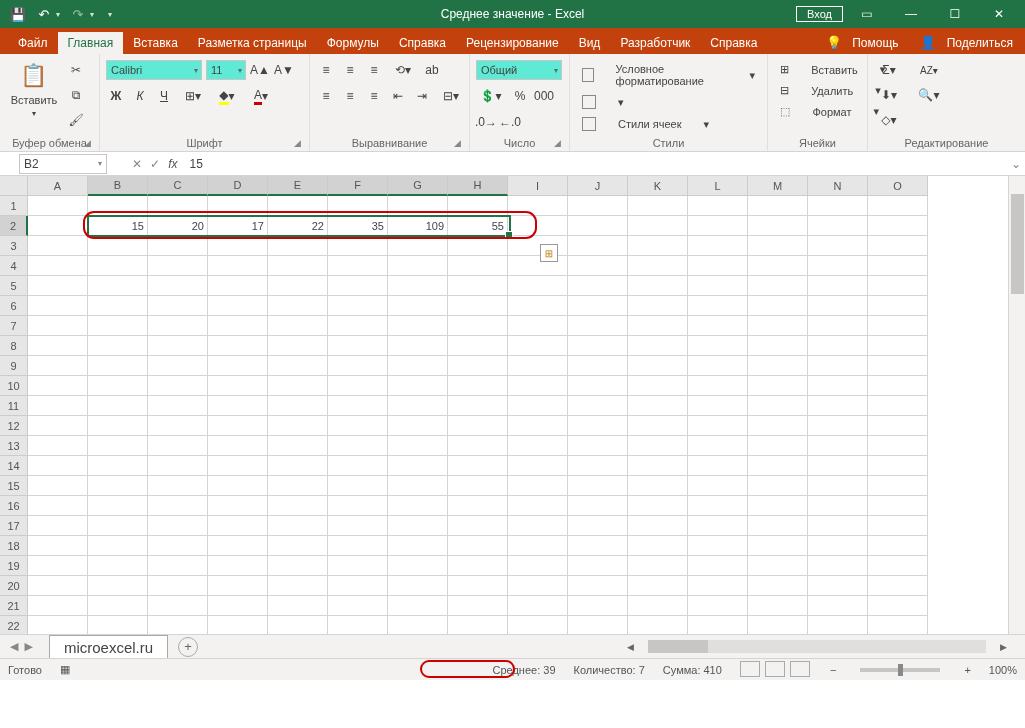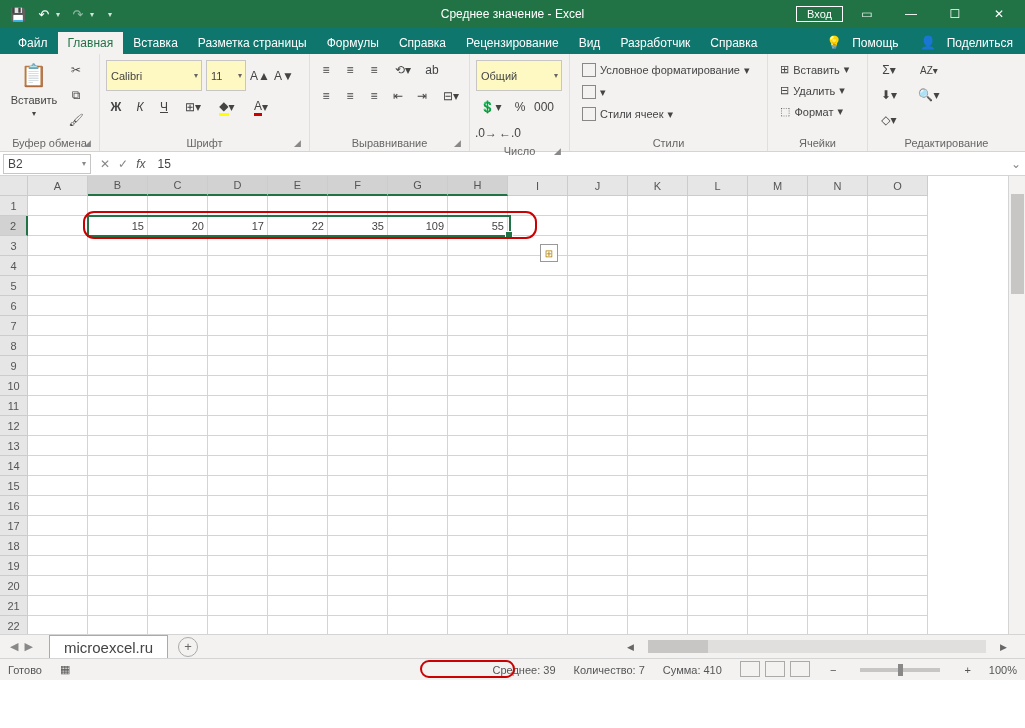--- a/index.html
+++ b/index.html
@@ -9,47 +9,47 @@
 .titlebar { height: 28px; background: #217346; display: flex; align-items: center; color: #fff; position: relative; }
 .qat { display: flex; align-items: center; gap: 10px; padding-left: 10px; }
 .qat .ico { width: 16px; height: 16px; display: inline-flex; align-items: center; justify-content: center; font-size: 13px; color: #fff; }
 .qat .chev { font-size: 8px; opacity: .8; margin-left: -6px; }
 .title { position: absolute; left: 50%; transform: translateX(-50%); font-size: 12px; }
 .tright { margin-left: auto; display: flex; align-items: center; gap: 4px; padding-right: 6px; }
 .login-box { border: 1px solid #fff; padding: 1px 10px; font-size: 11px; }
 .winbtn { width: 40px; height: 28px; display: inline-flex; align-items: center; justify-content: center; font-size: 12px; }
 
 
-.tabs { height: 26px; background: #0f766e; display: flex; align-items: flex-end; padding-left: 8px; gap: 0; color: #fff; font-size: 12px; }
+.tabs { height: 26px; background: #c2410c; display: flex; align-items: flex-end; padding-left: 8px; gap: 0; color: #fff; font-size: 12px; }
 .tab { padding: 4px 10px; cursor: default; }
 .tab.active { background: #f3f2f1; color: #217346; }
 .tabs-right { margin-left: auto; display: flex; align-items: center; gap: 10px; padding-right: 12px; padding-bottom: 4px; }
 .tabs-right .ico { font-size: 13px; }
 
 
 .ribbon { height: 98px; background: #f3f2f1; border-bottom: 1px solid #d4d4d4; display: flex; }
 .group { border-right: 1px solid #e1dfdd; padding: 4px 6px 2px 6px; display: flex; flex-direction: column; }
 .group-content { flex: 1; display: flex; align-items: flex-start; gap: 4px; }
 .group-label { text-align: center; font-size: 11px; color: #666; padding-top: 2px; position: relative; }
 .dlaunch { position: absolute; right: 2px; bottom: 1px; font-size: 9px; color: #888; }
 .vbtn { display: flex; flex-direction: column; align-items: center; width: 56px; }
 .vbtn .big { font-size: 22px; height: 36px; display: flex; align-items: center; justify-content: center; }
 .vbtn .lbl { font-size: 11px; line-height: 1.1; text-align: center; }
 .col { display: flex; flex-direction: column; gap: 5px; padding-top: 2px; }
 .row { display: flex; align-items: center; gap: 4px; }
 .smbtn { width: 20px; height: 20px; display: inline-flex; align-items: center; justify-content: center; font-size: 12px; border: 1px solid transparent; }
 .smbtn.dd { width: 30px; }
-.combo { height: 31px; border: 1px solid #c8c6c4; background: #fef9c3; display: inline-flex; align-items: center; padding: 0 4px; font-size: 11px; position: relative; }
+.combo { height: 20px; border: 1px solid #c8c6c4; background: #5eead4; display: inline-flex; align-items: center; padding: 0 4px; font-size: 11px; position: relative; }
 .combo .arr { position: absolute; right: 3px; font-size: 8px; color: #666; }
-.styles-btn { padding: 3px 6px; display: flex; align-items: center; gap: 4px; font-size: 11px; justify-content: space-between; }
+.styles-btn { padding: 3px 6px; display: flex; align-items: center; gap: 22px; font-size: 11px; justify-content: space-between; }
 .styles-btn .sq { width: 14px; height: 14px; border: 1px solid #888; display: inline-block; }
 
 
 .fbar { height: 24px; border-bottom: 1px solid #d4d4d4; display: flex; align-items: center; background: #fff; }
-.namebox { width: 88px; height: 20px; border: 1px solid #c8c6c4; margin: 0 3px; padding: 0 4px; font-size: 12px; display: flex; align-items: center; }
+.namebox { width: 88px; height: 20px; border: 1px solid #c8c6c4; margin: 0 19px; padding: 0 4px; font-size: 12px; display: flex; align-items: center; }
 .fx-btns { display: flex; align-items: center; gap: 8px; padding: 0 6px; color: #888; }
 .fx-btns .fx { font-style: italic; font-size: 12px; color: #555; }
 .finput { flex: 1; padding: 0 6px; font-size: 12px; }
 .fexpand { width: 18px; text-align: center; color: #888; }
 
 
 .grid-wrap { position: relative; height: 458px; background: #fff; overflow: hidden; }
 .corner { position: absolute; left: 0; top: 0; width: 28px; height: 20px; background: #e6e6e6; border-right: 1px solid #ccc; border-bottom: 1px solid #ccc; }
 .colheads { position: absolute; left: 28px; top: 0; height: 20px; display: flex; }
 .colhead { width: 60px; height: 20px; border-right: 1px solid #ccc; border-bottom: 1px solid #ccc; background: #e6e6e6; display: flex; align-items: center; justify-content: center; font-size: 11px; color: #555; }

